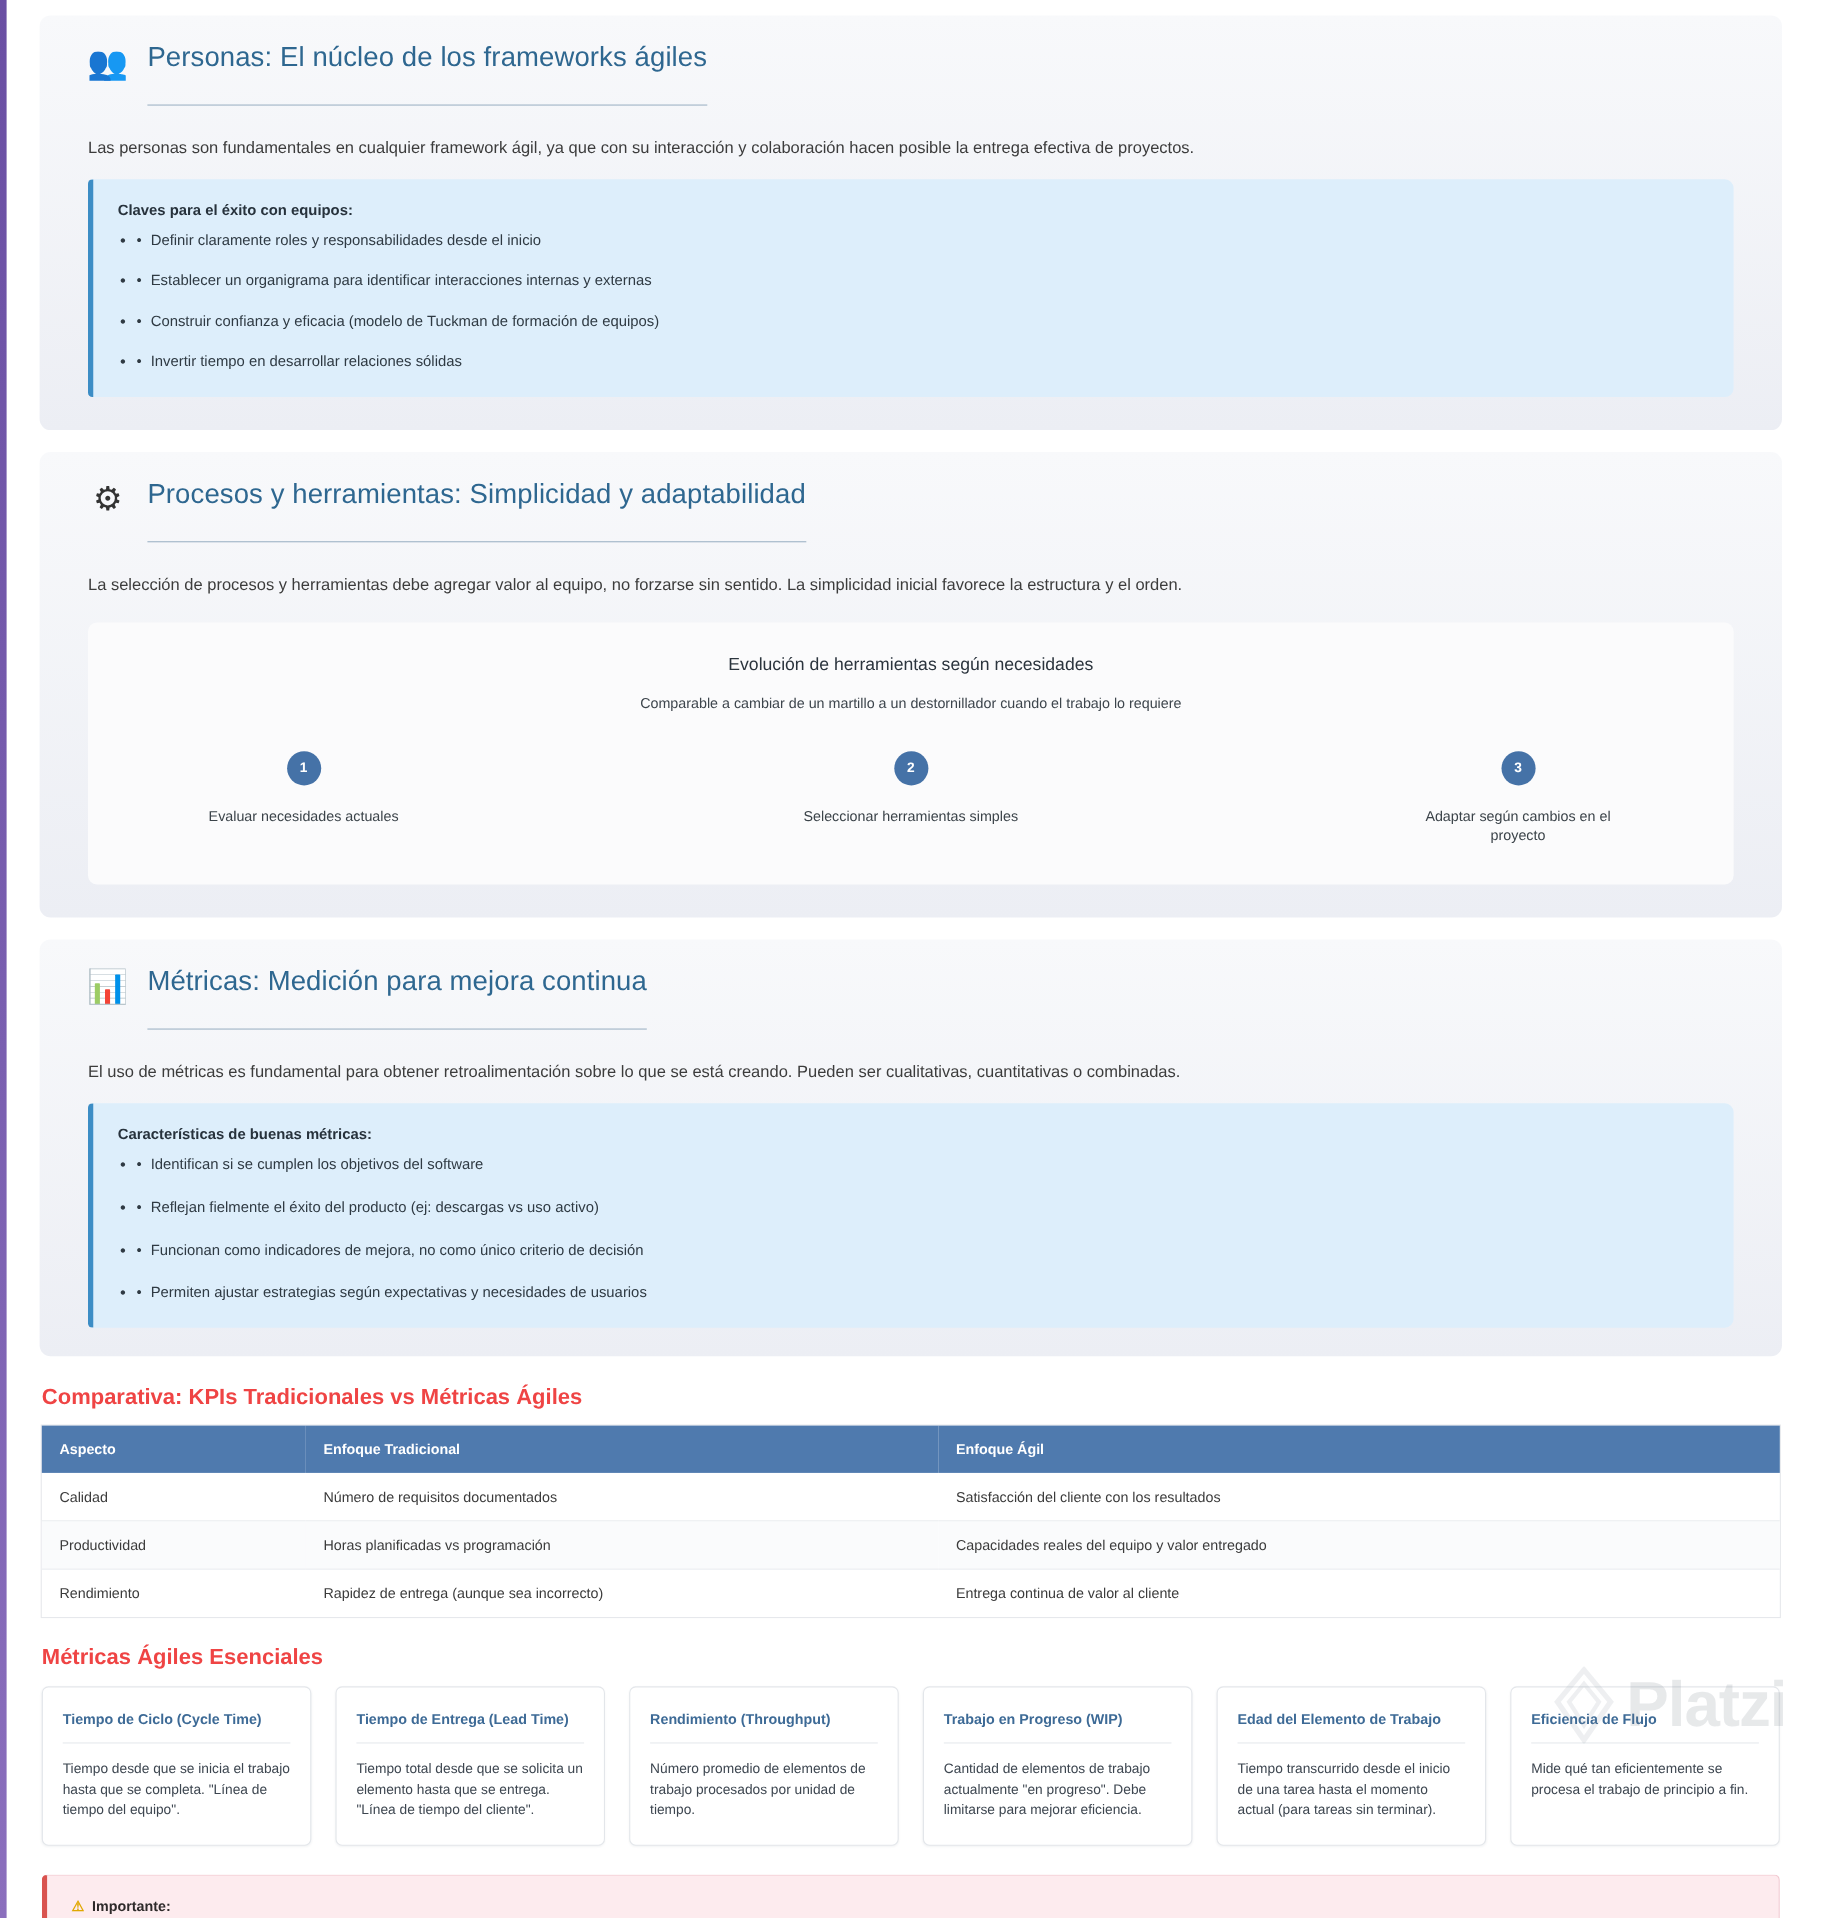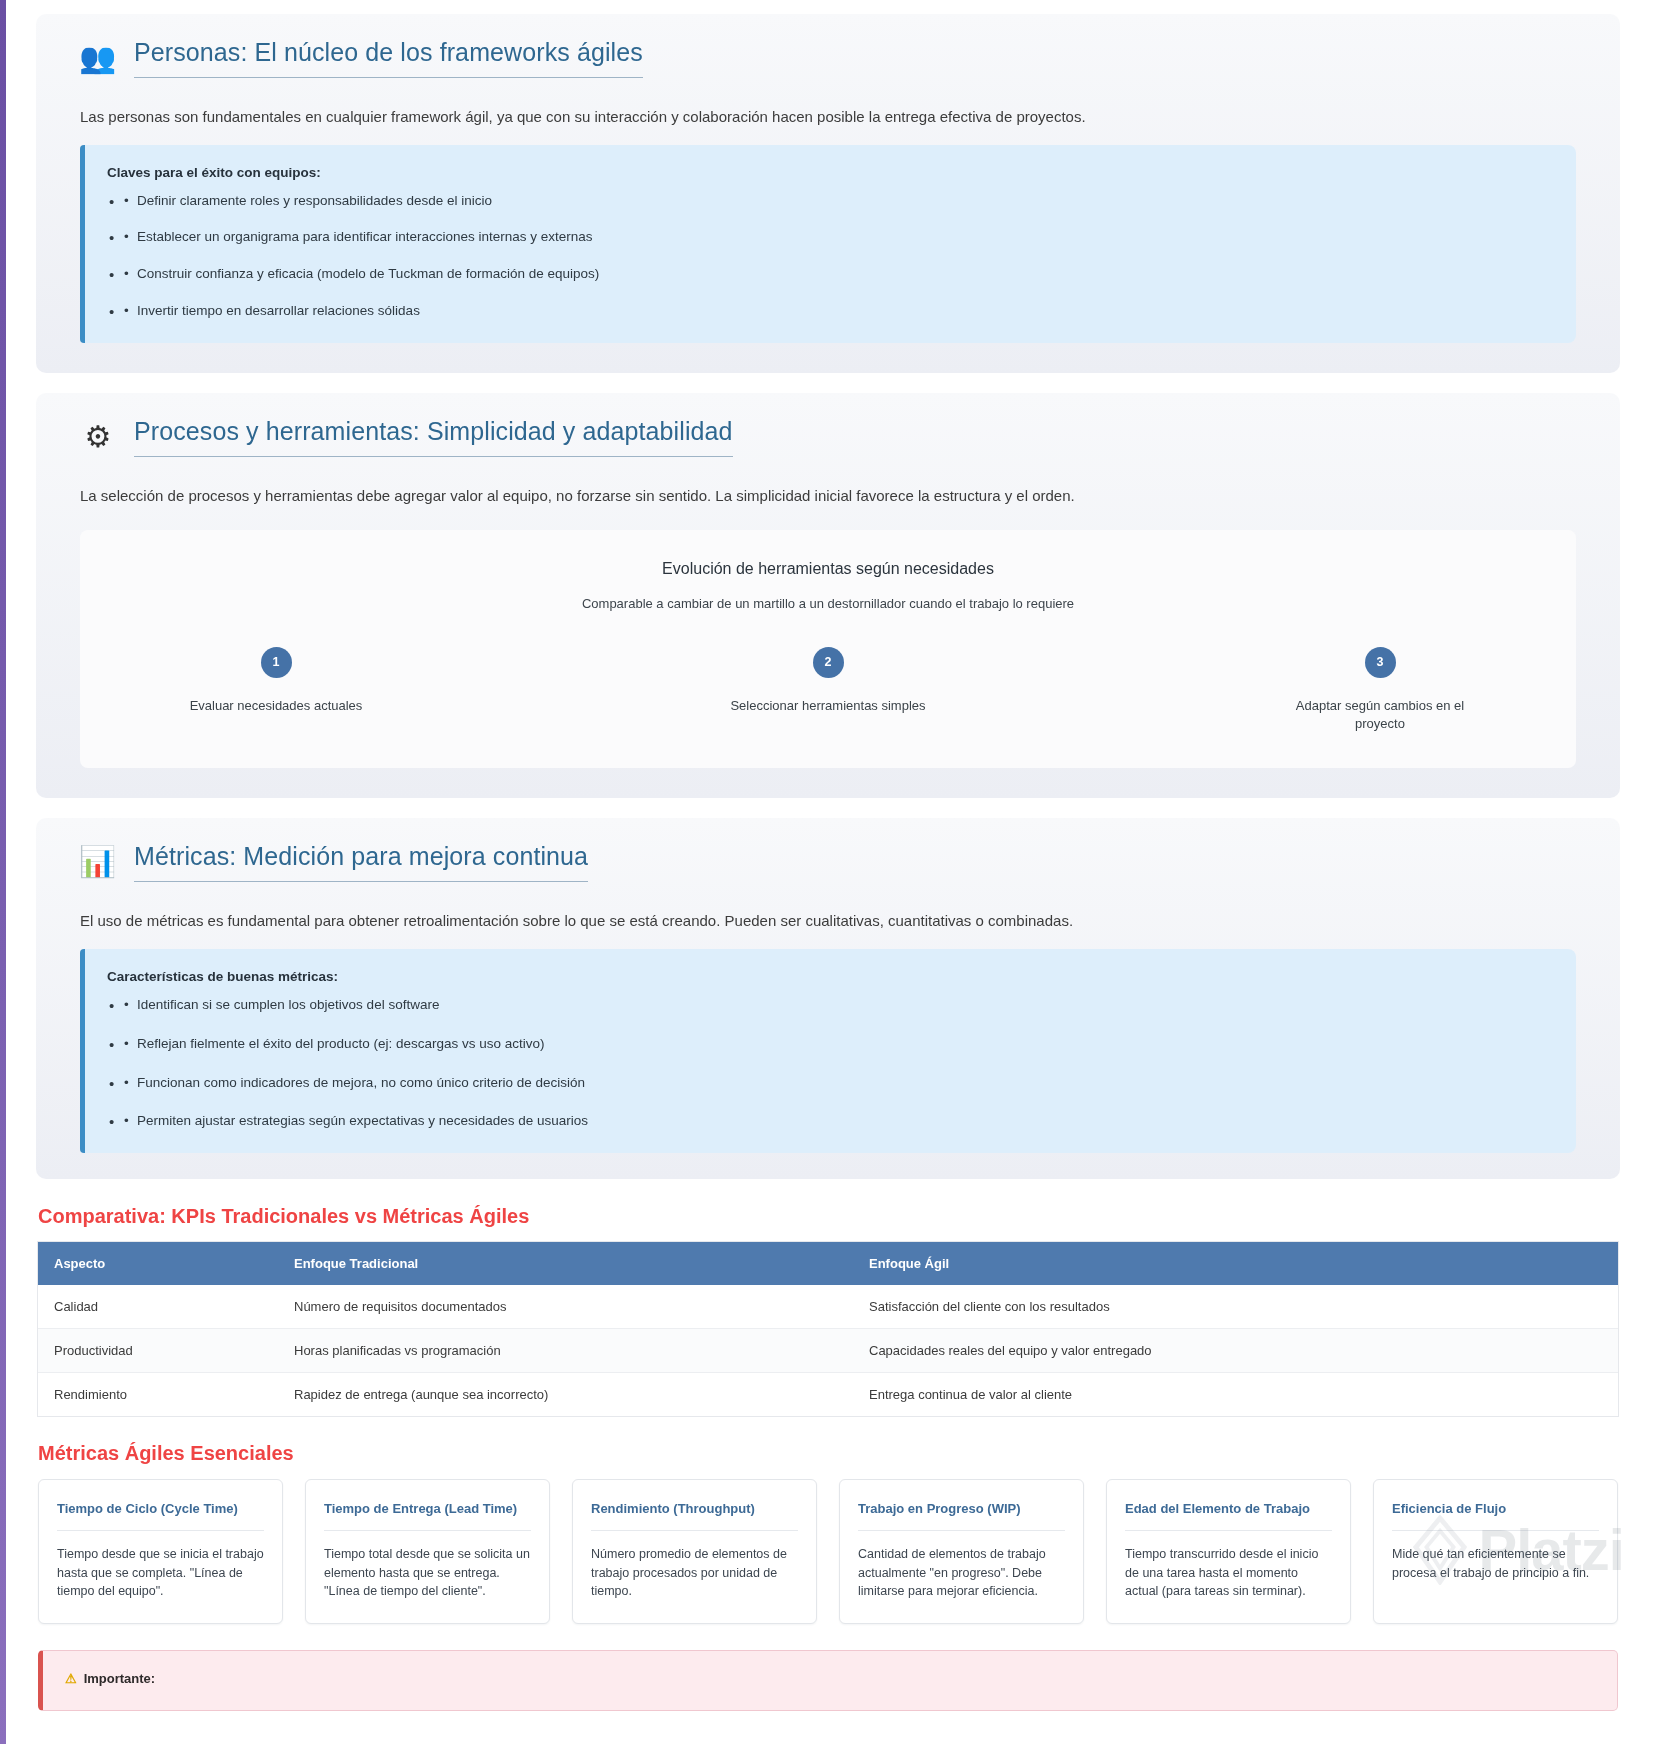--- a/index.html
+++ b/index.html
@@ -67,21 +67,21 @@
     line-height: 1;
     margin-top: 2px;
   }
   .sec-title-wrap { flex: 0 0 auto; }
   .sec-title {
     font-size: 25px;
     font-weight: 400;
     color: #2e6790;
     letter-spacing: 0.1px;
     white-space: nowrap;
-    padding-bottom: 10px;
+    padding-bottom: 28px;
     border-bottom: 1px solid #9fb4c6;
   }
   .sec-intro {
     margin: 28px 0 0 22px;
     font-size: 15px;
     color: #3c3c3c;
     line-height: 1.5;
   }
 
   

